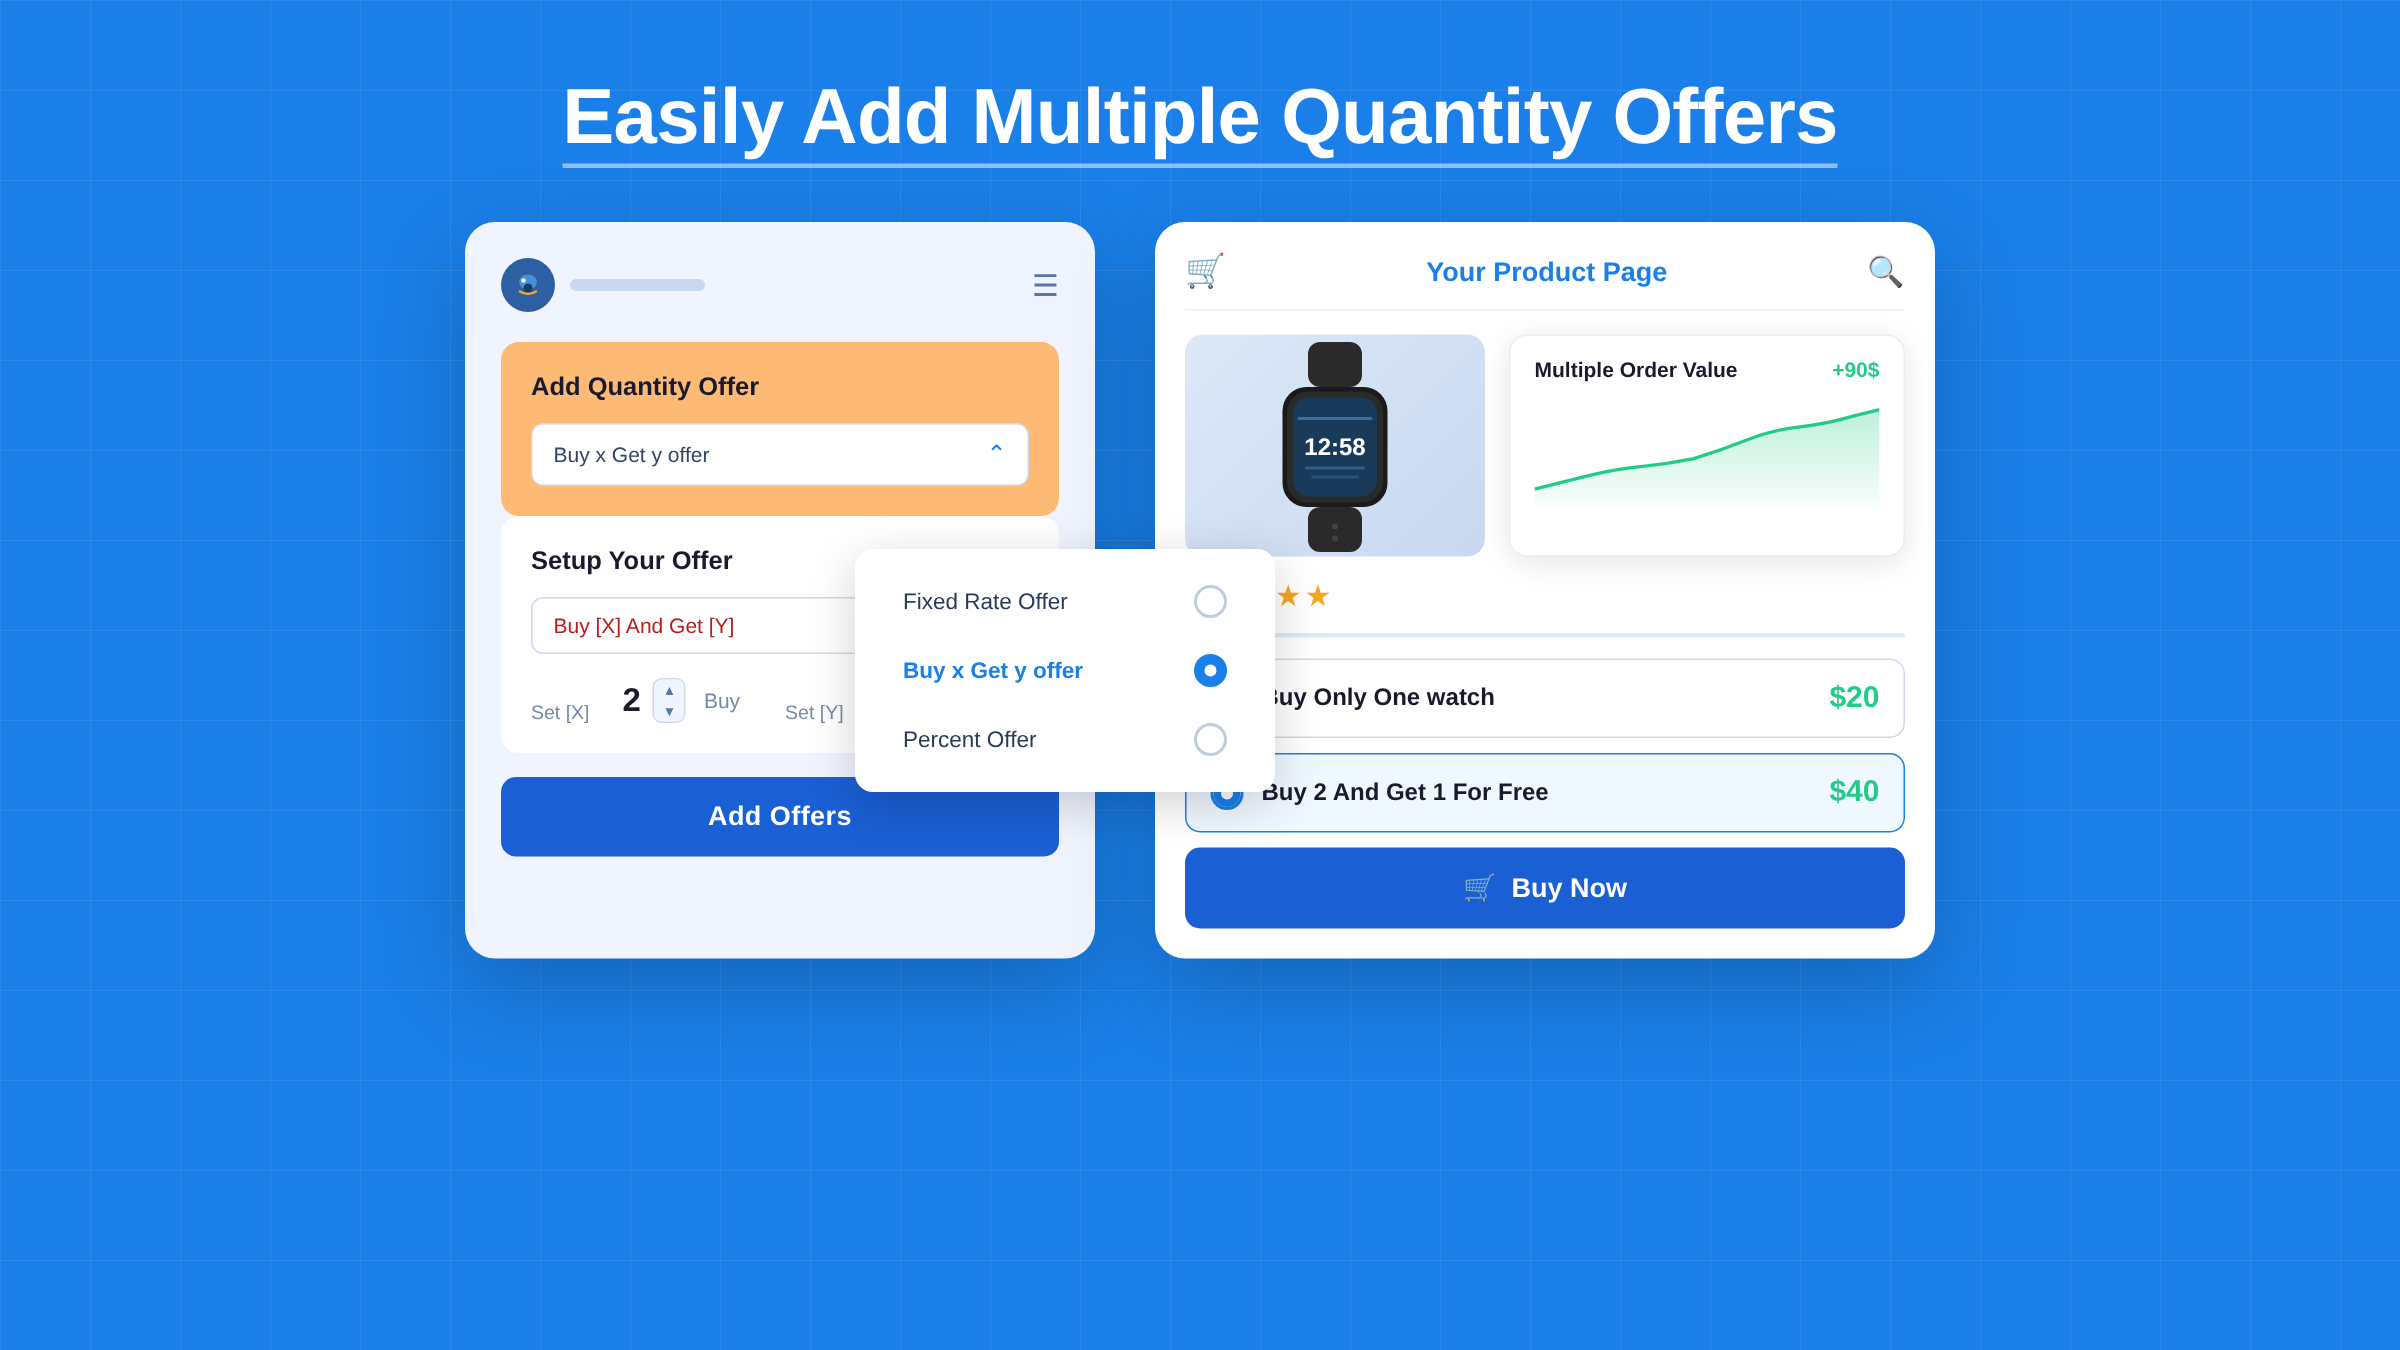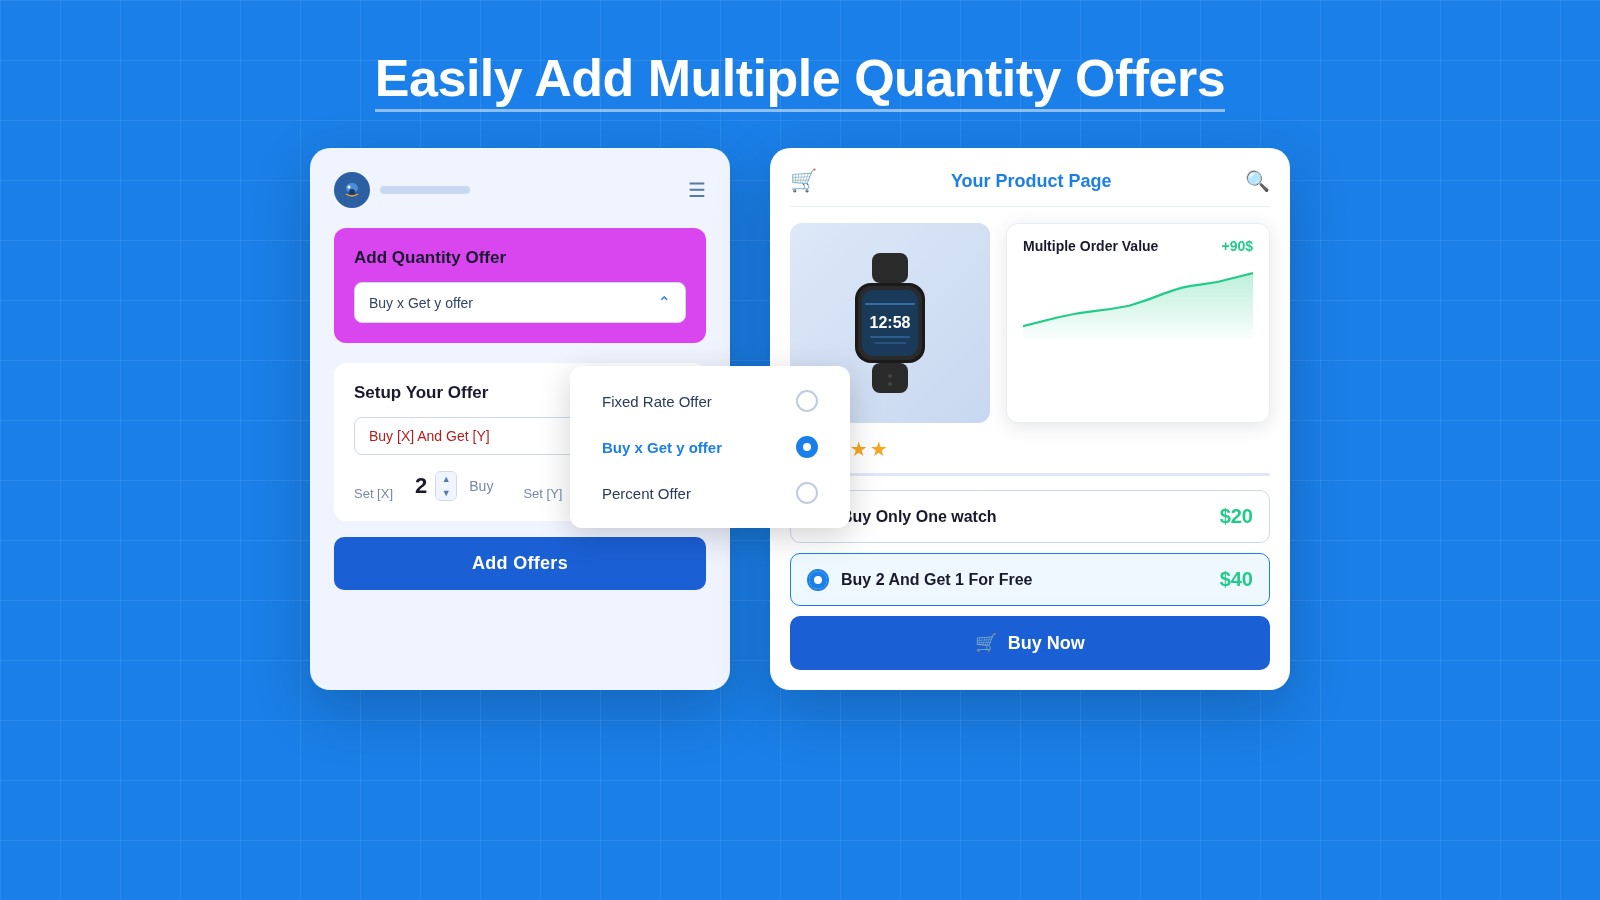--- a/index.html
+++ b/index.html
@@ -85,24 +85,24 @@
       height: 8px;
       background: #c8d8f0;
       border-radius: 4px;
     }
     .hamburger-icon {
       color: #5577aa;
       font-size: 20px;
     }
 
     .section-box {
-      background: #d946ef;
+      background: #fdba74;
       border-radius: 12px;
       padding: 20px;
-      margin-bottom: 20px;
+      margin-bottom: 0;
     }
     .section-title {
       font-size: 17px;
       font-weight: 700;
       color: #1a1a2e;
       margin-bottom: 14px;
     }
 
     .dropdown-trigger {
       display: flex;
@@ -240,24 +240,24 @@
     }
     .search-icon { color: #334466; font-size: 20px; }
 
     .product-area {
       display: flex;
       gap: 16px;
       margin-bottom: 14px;
     }
     .product-image-box {
       width: 200px;
-      height: 200px;
+      height: 148px;
       background: linear-gradient(135deg, #dde8f8 0%, #c8d8f0 100%);
       border-radius: 12px;
-      display: flex; align-items: center; justify-content: center;
+      display: flex; align-items: flex-start; justify-content: center;
       overflow: hidden;
       flex-shrink: 0;
     }
 
     
     .watch-svg {
       width: 120px;
       height: 150px;
     }
 

